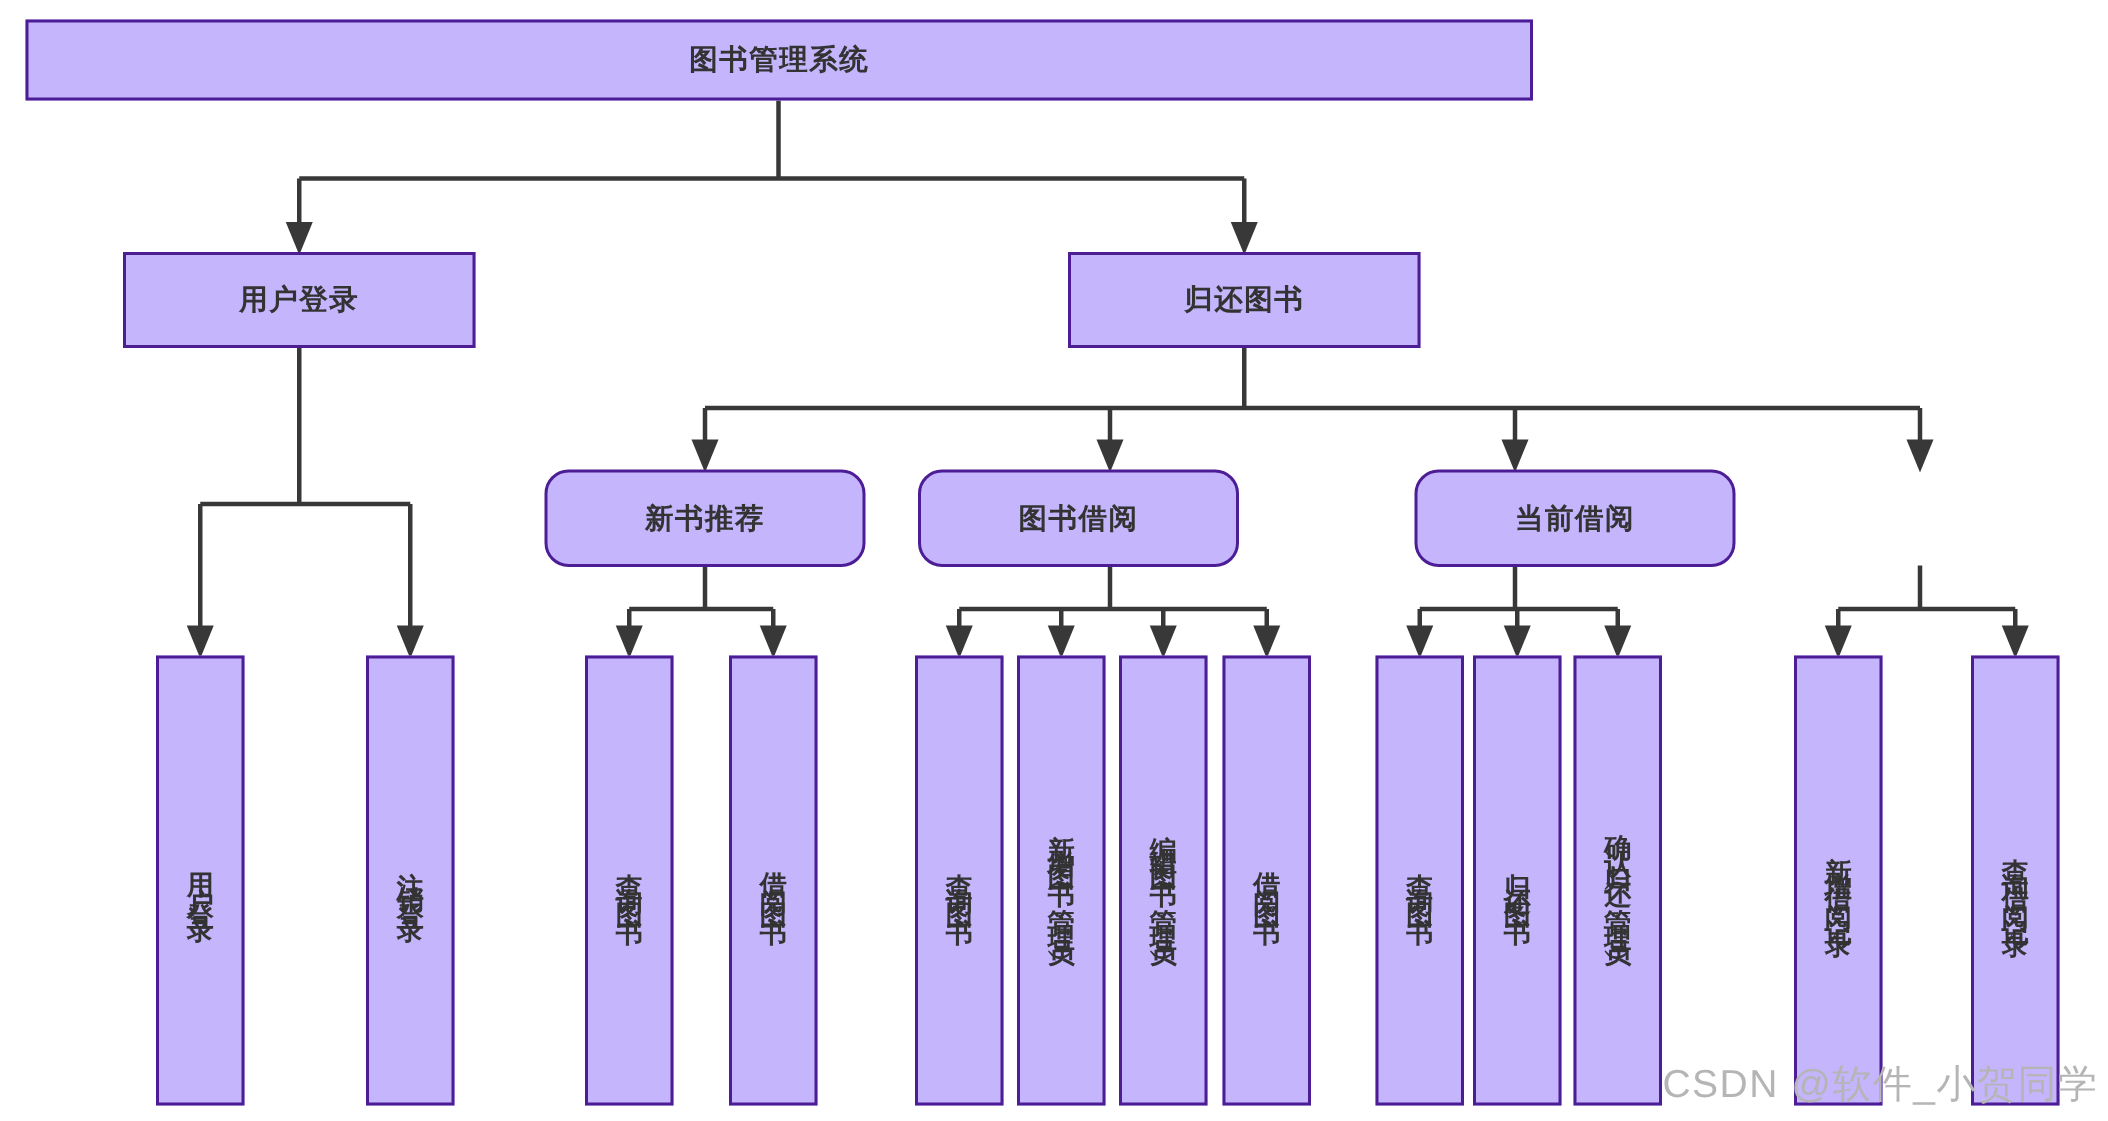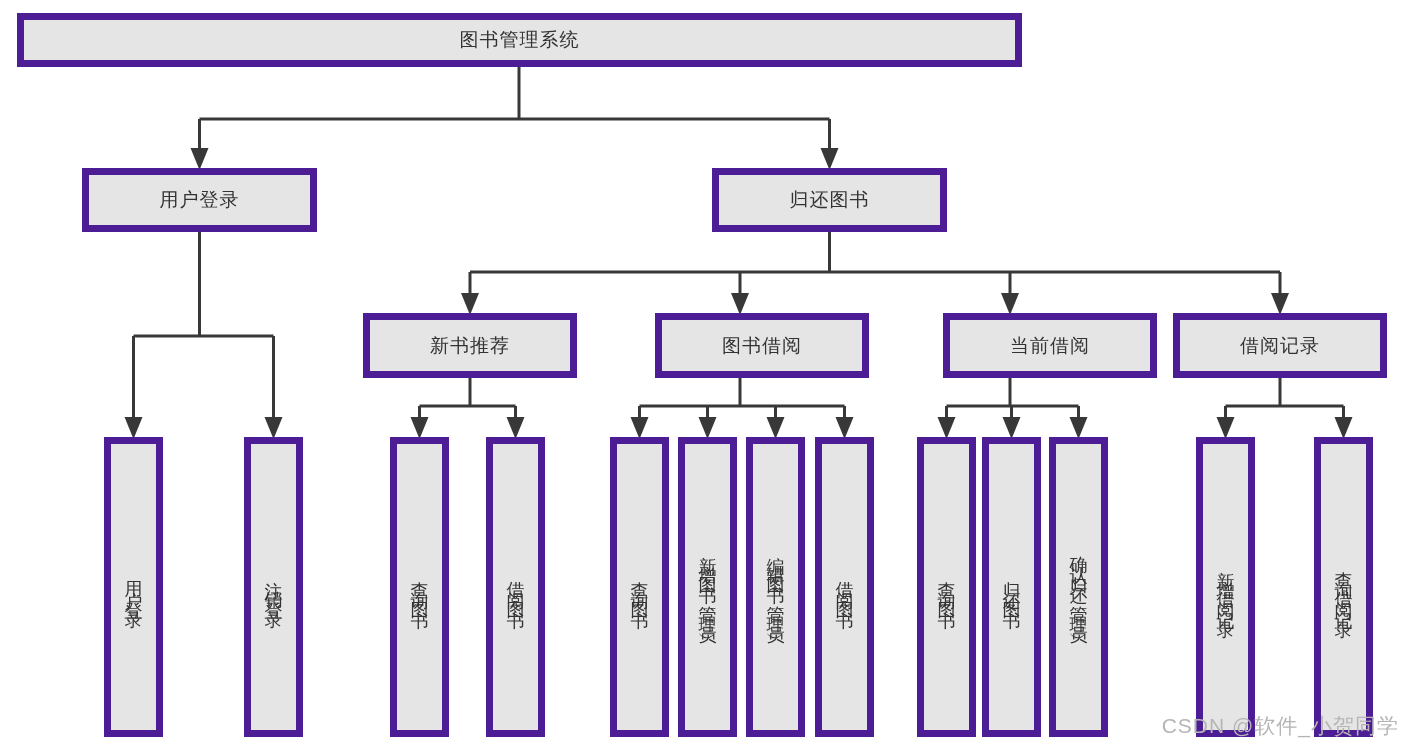--- a/index.html
+++ b/index.html
@@ -4,34 +4,34 @@
 <style>
   html,body{margin:0;padding:0;background:#ffffff;}
   .stage{
     position:relative;width:1405px;height:747px;background:#ffffff;overflow:hidden;
     font-family:"Liberation Sans","DejaVu Sans",sans-serif;color:#333333;
   }
   .wires{position:absolute;left:0;top:0;z-index:0;}
   .wires line{stroke:#383838;stroke-width:3;}
   .wires polygon{fill:#383838;}
   .box{
-    position:absolute;box-sizing:border-box;background:#e5e5e5;
-    border:7px solid #4c1d95;display:flex;align-items:center;justify-content:center;
-    z-index:1;font-size:19px;letter-spacing:1px;white-space:nowrap;
+    position:absolute;box-sizing:border-box;background:#c4b5fd;
+    border:2px solid #4c1d95;display:flex;align-items:center;justify-content:center;
+    z-index:1;font-size:19px;letter-spacing:1px;white-space:nowrap;font-weight:bold;
   }
   .l2{top:168px;width:235px;height:64px;}
-  .l3{top:313px;width:214px;height:65px;}
+  .l3{top:313px;width:214px;height:65px;border-radius:16px;}
   .vbox{top:437px;width:59px;height:300px;}
   .vbox span{
     writing-mode:vertical-rl;text-orientation:mixed;
     font-size:18px;line-height:1;letter-spacing:10px;
   }
   .watermark{
     position:absolute;right:6px;bottom:7px;z-index:2;
-    font-size:21px;color:#b5b5b5;letter-spacing:1px;white-space:nowrap;
+    font-size:26px;color:#b5b5b5;letter-spacing:1px;white-space:nowrap;
   }
 </style>
 </head>
 <body>
 
 <div class="stage">
 
   <svg class="wires" width="1405" height="747" viewBox="0 0 1405 747">
 
     <line x1="519" y1="67" x2="519" y2="120"></line>
@@ -93,23 +93,22 @@
     <polygon points="1216.5,417 1234.5,417 1225.5,439"></polygon>
     <polygon points="1334.5,417 1352.5,417 1343.5,439"></polygon>
   </svg>
 
   <div class="box" style="left:17px;top:13px;width:1005px;height:54px">图书管理系统</div>
 
   <div class="box l2" style="left:82px">用户登录</div>
   <div class="box l2" style="left:712px">归还图书</div>
 
   <div class="box l3" style="left:363px">新书推荐</div>
-  <div class="box l3" style="left:655px">图书借阅</div>
+  <div class="box l3" style="left:612px">图书借阅</div>
   <div class="box l3" style="left:943px">当前借阅</div>
-  <div class="box l3" style="left:1173px">借阅记录</div>
 
   <div class="box vbox" style="left:104px">
     <span>用户登录</span>
   </div>
   <div class="box vbox" style="left:244px">
     <span>注销登录</span>
   </div>
 
   <div class="box vbox" style="left:390px">
     <span>查询图书</span>

